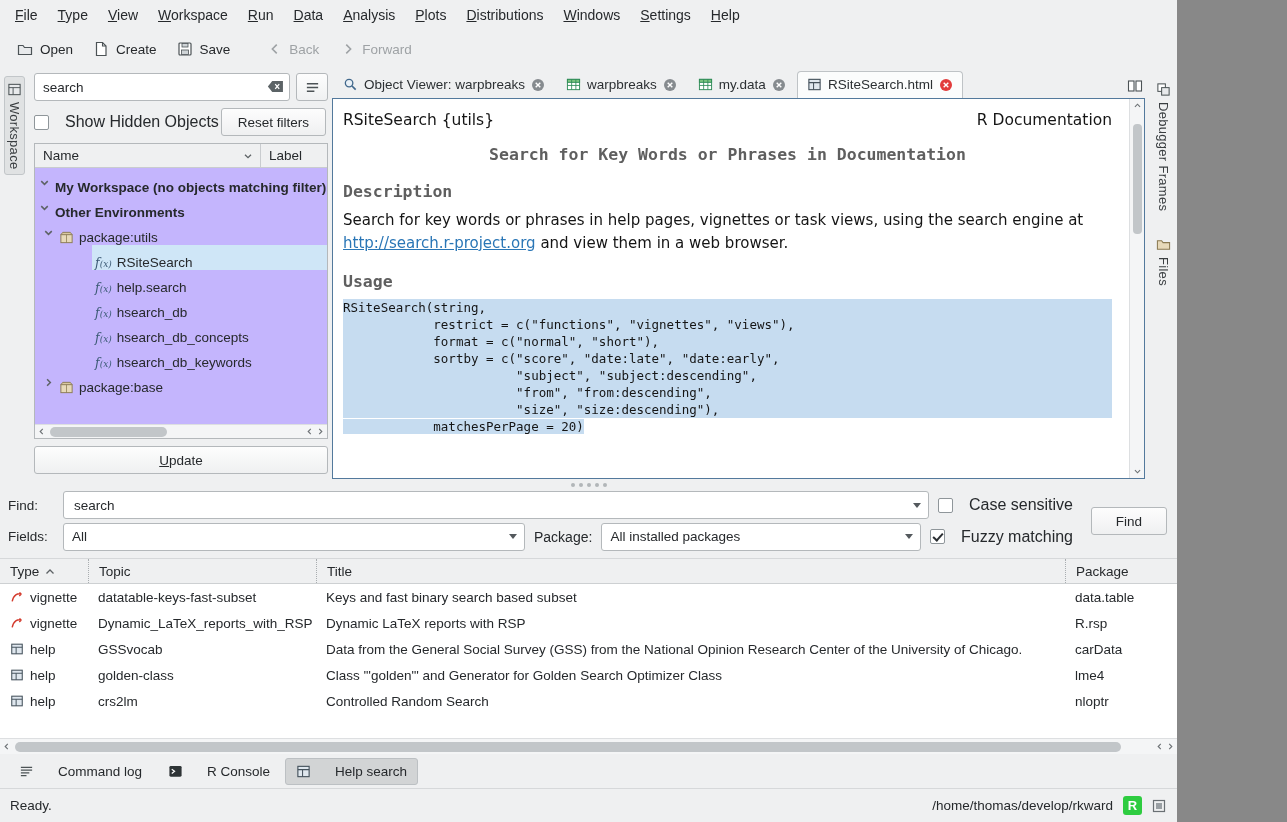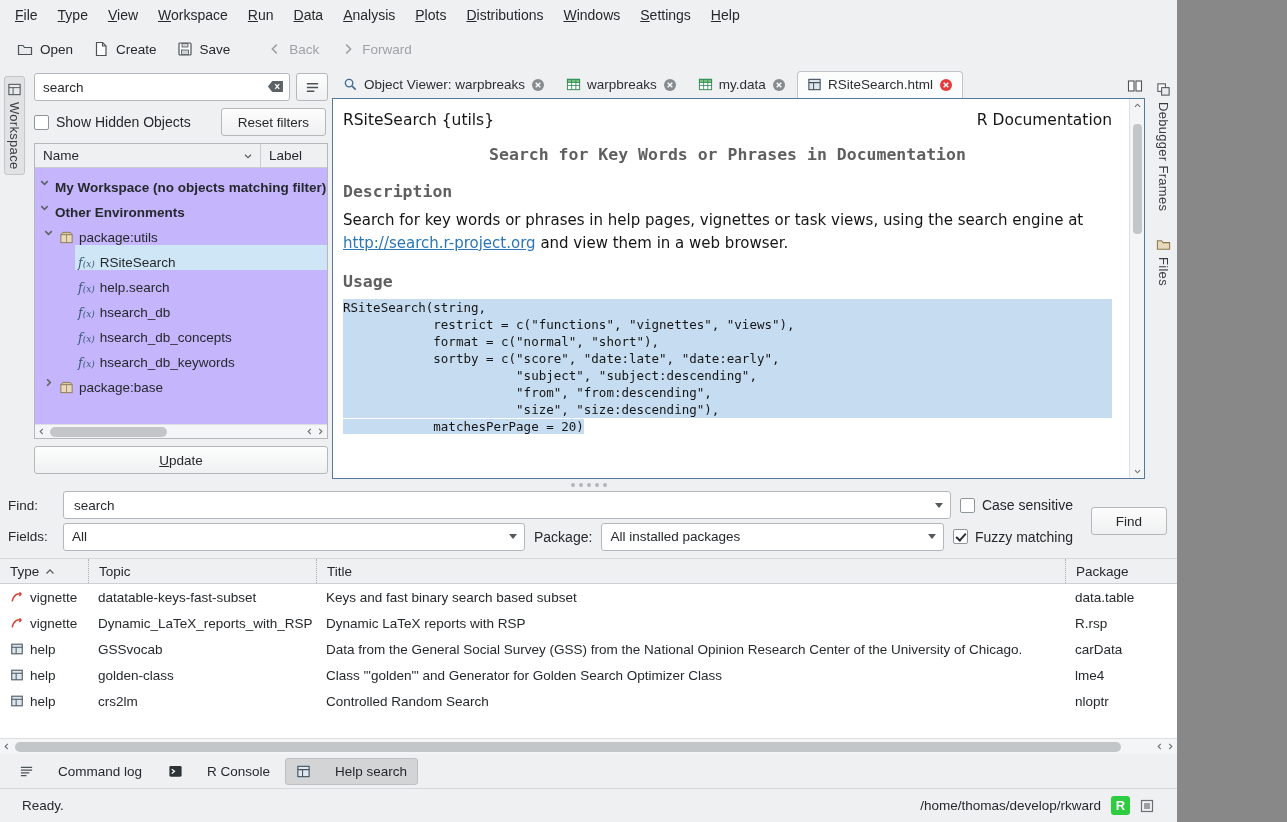--- a/index.html
+++ b/index.html
@@ -26,39 +26,39 @@
   .vtext{writing-mode:vertical-rl;font-size:13px;color:#3a3e41;letter-spacing:.3px}
 
   
   .workspace-panel{width:302px;flex:none;display:flex;flex-direction:column;padding:5px 2px 7px 6px;gap:7px}
   .ws-search-row{display:flex;gap:6px}
   .searchbox{flex:1;position:relative}
   .searchbox input{width:100%;height:28px;border:1px solid #b4b8bb;border-radius:3px;background:#fff;padding:0 28px 0 8px;font:13.5px "Liberation Sans",sans-serif;color:#26292c;outline:none}
   .clear-btn{position:absolute;right:6px;top:7px;cursor:pointer;line-height:0}
   .icon-btn{width:32px;height:28px;border:1px solid #b4b8bb;border-radius:3px;background:linear-gradient(#fdfdfd,#f0f1f2);display:flex;align-items:center;justify-content:center}
   .ws-filter-row{display:flex;align-items:center;justify-content:space-between;padding-right:2px}
-  .checkbox{display:flex;align-items:center;gap:7px;font-size:14px}
+  .checkbox{display:flex;align-items:center;gap:16px;font-size:16px}
   .cbox{width:15px;height:15px;border:1px solid #8f969a;border-radius:2px;background:#fff;position:relative;flex:none}
   .cbox.checked::after{content:"";position:absolute;left:2.5px;top:3px;width:8px;height:4px;border-left:2px solid #2a2e32;border-bottom:2px solid #2a2e32;transform:rotate(-48deg)}
   .btn{height:28px;padding:0 16px;border:1px solid #b4b8bb;border-radius:3px;background:linear-gradient(#fdfdfd,#eff0f1);font:13.5px "Liberation Sans",sans-serif;color:#26292c}
   .btn.update{width:100%}
   .btn.update::first-letter{text-decoration:underline}
 
   .ws-list{flex:1;border:1px solid #b4b8bb;background:#c4b5fd;display:flex;flex-direction:column;min-height:0;overflow:hidden}
   .ws-list-header{height:24px;flex:none;display:flex;align-items:center;background:#eff0f1;border-bottom:1px solid #c9cccf;font-size:13.5px}
   .ws-hdr-name{flex:1;height:100%;display:flex;align-items:center;justify-content:space-between;padding:0 6px 0 8px;border-right:1px solid #c9cccf}
   .ws-hdr-label{width:66px;padding-left:8px}
   .tree{flex:1;overflow:hidden;padding-top:2px}
   .titem{height:25px;display:flex;align-items:center;font-size:13.5px;white-space:nowrap}
   .titem .row-inner{flex:1;height:100%;display:flex;align-items:flex-end;gap:5px;padding-left:3px;overflow:hidden}
   .titem.selected .row-inner{background:#cfe6f7}
   .titem.bold .tlabel{font-weight:bold}
   .titem.d0{padding-left:3px}
   .titem.d1{padding-left:7px}
-  .titem.d2{padding-left:40px}
+  .titem.d2{padding-left:57px}
   .tlabel{overflow:hidden;text-overflow:clip}
   .expander{width:14px;flex:none;line-height:0}
   .fx{font:italic 12.5px "DejaVu Serif",serif;color:#3c5a75;flex:none}
   .fx small{font-size:9px;font-style:italic}
 
   .hscroll{height:14px;flex:none;display:flex;align-items:center;background:#f4f5f6;border-top:1px solid #dddfe1;padding:0 2px;gap:2px}
   .hscroll .track{flex:1;height:10px;position:relative}
   .hscroll .thumb{position:absolute;top:0;height:10px;border-radius:5px;background:#c2c6c9}
   .sarrow{line-height:0;flex:none}
 
@@ -110,21 +110,21 @@
   .rcell{display:flex;align-items:center;gap:6px;padding-left:10px;overflow:hidden;white-space:nowrap}
   .rspacer{flex:1}
   .hscroll.main{border-top:1px solid #dddfe1;height:16px}
 
   
   .toolviewbar{height:34px;flex:none;display:flex;align-items:center;gap:4px;padding:0 8px}
   .tv-btn{display:flex;align-items:center;gap:24px;padding:5px 10px;border-radius:3px;border:1px solid transparent;font-size:13.5px}
   .tv-btn.active{background:#d2d4d5;border-color:#bcc0c3}
 
   
-  .statusbar{height:34px;flex:none;display:flex;align-items:center;padding:0 22px;border-top:1px solid #d6d8da;font-size:13.5px}
+  .statusbar{height:34px;flex:none;display:flex;align-items:center;padding:0 10px;border-top:1px solid #d6d8da;font-size:13.5px}
   .status-left{flex:1}
   .r-badge{width:19px;height:19px;background:#2ecc40;color:#fff;font-weight:bold;font-size:13px;display:flex;align-items:center;justify-content:center;border-radius:3px;margin:0 9px 0 10px}
   svg{display:block}
 </style>
 </head>
 <body>
 
 <div class="app">
 
   <div class="menubar">

